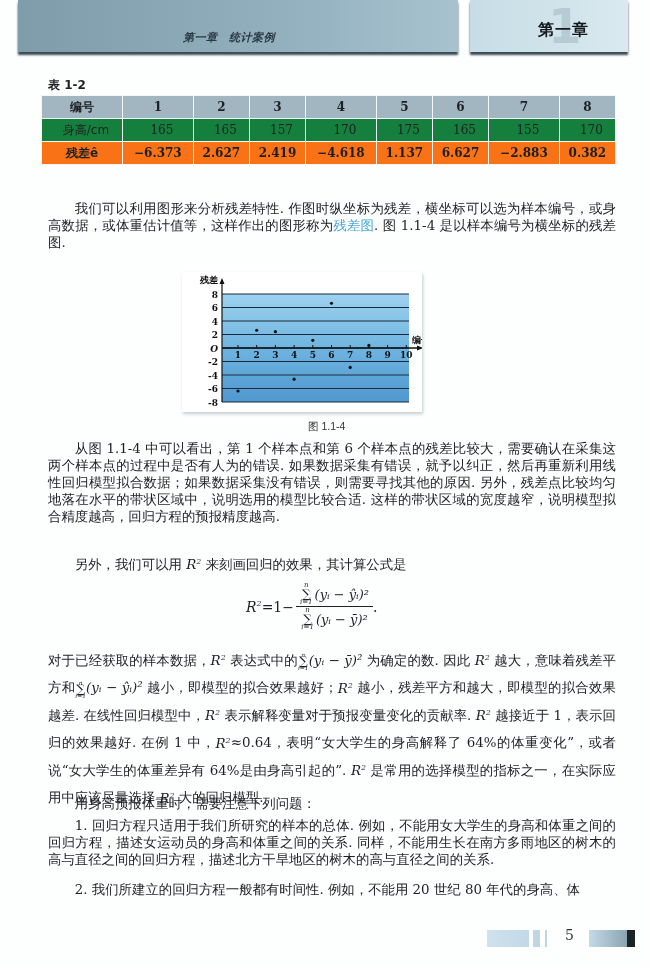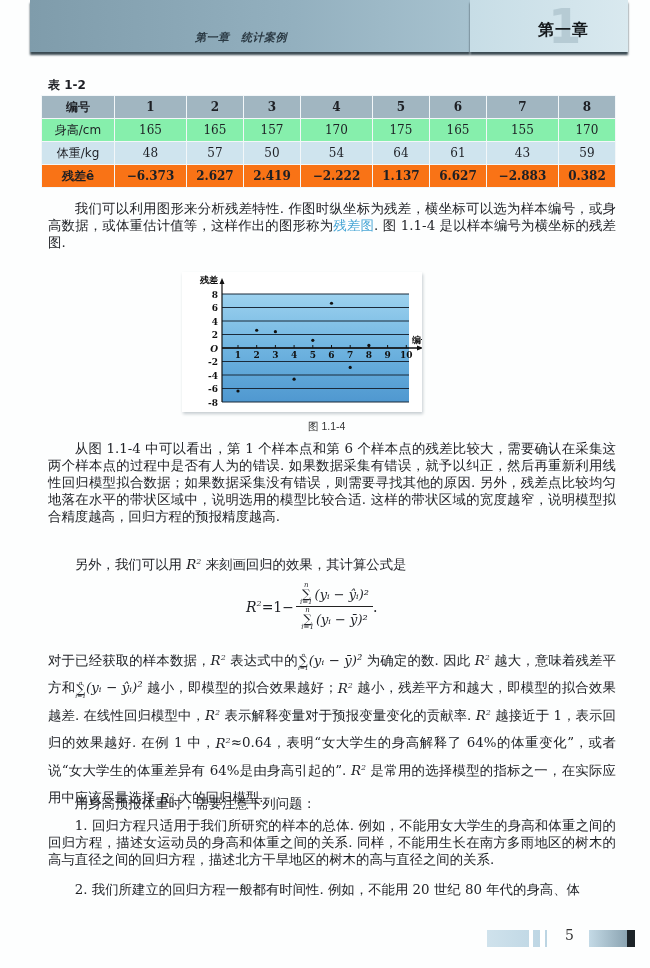--- a/index.html
+++ b/index.html
@@ -3,21 +3,21 @@
 <meta charset="utf-8">
 <style>
   html, body { margin:0; padding:0; }
   body {
     width:650px; height:968px; position:relative; overflow:hidden;
     background:#fdfefe;
     font-family:"DejaVu Serif", "Liberation Serif", serif;
     color:#1d1f24;
   }
   .header-band {
-    position:absolute; left:30px; top:0; width:440px; height:52px;
+    position:absolute; left:18px; top:0; width:440px; height:52px;
     background:linear-gradient(90deg,#7f9cab 0%,#93b0bf 60%,#a7c2cf 100%);
     box-shadow:0 3px 2px #3a4a52;
   }
   .header-band .chapter-sub {
     position:absolute; left:165px; top:30px;
     font-family:"DejaVu Sans", sans-serif; font-size:11px; font-style:italic; font-weight:bold;
     color:#2b3a44; letter-spacing:0.5px;
   }
   .header-tab {
     position:absolute; left:470px; top:0; width:158px; height:52px;
@@ -40,21 +40,21 @@
   table.data-table {
     position:absolute; left:41px; top:95px; width:575px;
     border-collapse:collapse; font-size:12px;
   }
   table.data-table td {
     border:1px solid #f3f7f9; text-align:center; height:22px; padding:0;
   }
   table.data-table td.rowhead { font-family:"DejaVu Sans",sans-serif; width:72px; }
   tr.row-id td { background:#a1b6c1; font-weight:bold; }
   tr.row-id td.rowhead { font-weight:bold; }
-  tr.row-h td { background:#86efac; }
+  tr.row-h td { background:#15803d;padding-left:8px; }
   tr.row-w td { background:#cfe4ee; }
   tr.row-e td { background:#f97316; font-weight:bold; }
   tr.row-e td.rowhead { font-weight:bold; }
 
   .para {
     position:absolute; left:48px; width:568px; font-size:13.4px; line-height:17px;
     text-align:justify; text-indent:2em;
   }
   .para.noindent { text-indent:0; }
   .link-term { color:#4aa7d6; }
@@ -120,37 +120,26 @@
         <td class="rowhead">身高/cm</td>
         <td>165</td>
         <td>165</td>
         <td>157</td>
         <td>170</td>
         <td>175</td>
         <td>165</td>
         <td>155</td>
         <td>170</td>
       </tr>
-      <tr class="row-w">
-        <td class="rowhead">体重/kg</td>
-        <td>48</td>
-        <td>57</td>
-        <td>50</td>
-        <td>54</td>
-        <td>64</td>
-        <td>61</td>
-        <td>43</td>
-        <td>59</td>
-      </tr>
       <tr class="row-e">
         <td class="rowhead">残差ê</td>
         <td>−6.373</td>
         <td>2.627</td>
         <td>2.419</td>
-        <td>−2.222</td>
+        <td>−4.618</td>
         <td>1.137</td>
         <td>6.627</td>
         <td>−2.883</td>
         <td>0.382</td>
       </tr>
     </tbody>
 </table>
 
 <div class="para" style="top:200px;">
   <span>我们可以利用图形来分析残差特性. 作图时纵坐标为残差，横坐标可以选为样本编号，或身高数据，或体重估计值等，这样作出的图形称为</span><span class="link-term">残差图</span><span>. 图 1.1-4 是以样本编号为横坐标的残差图.</span>

